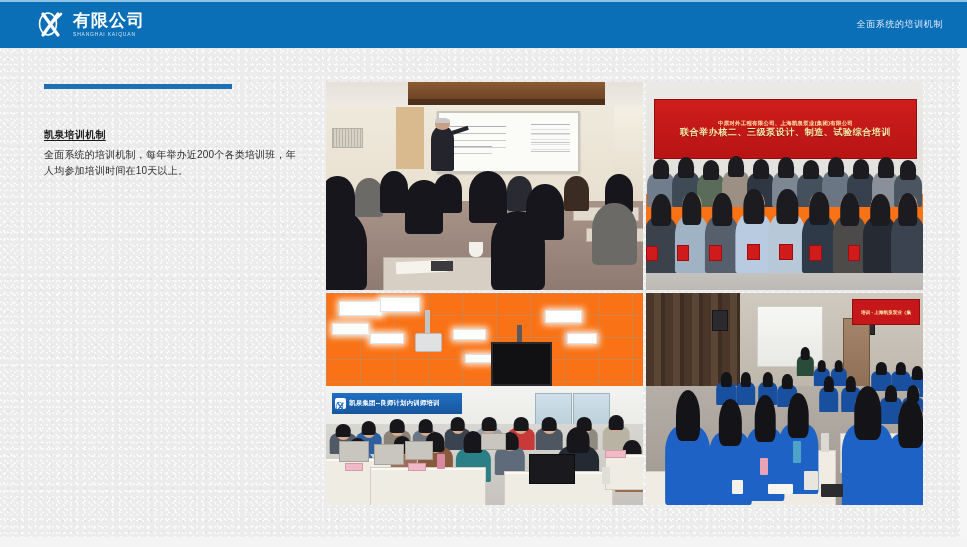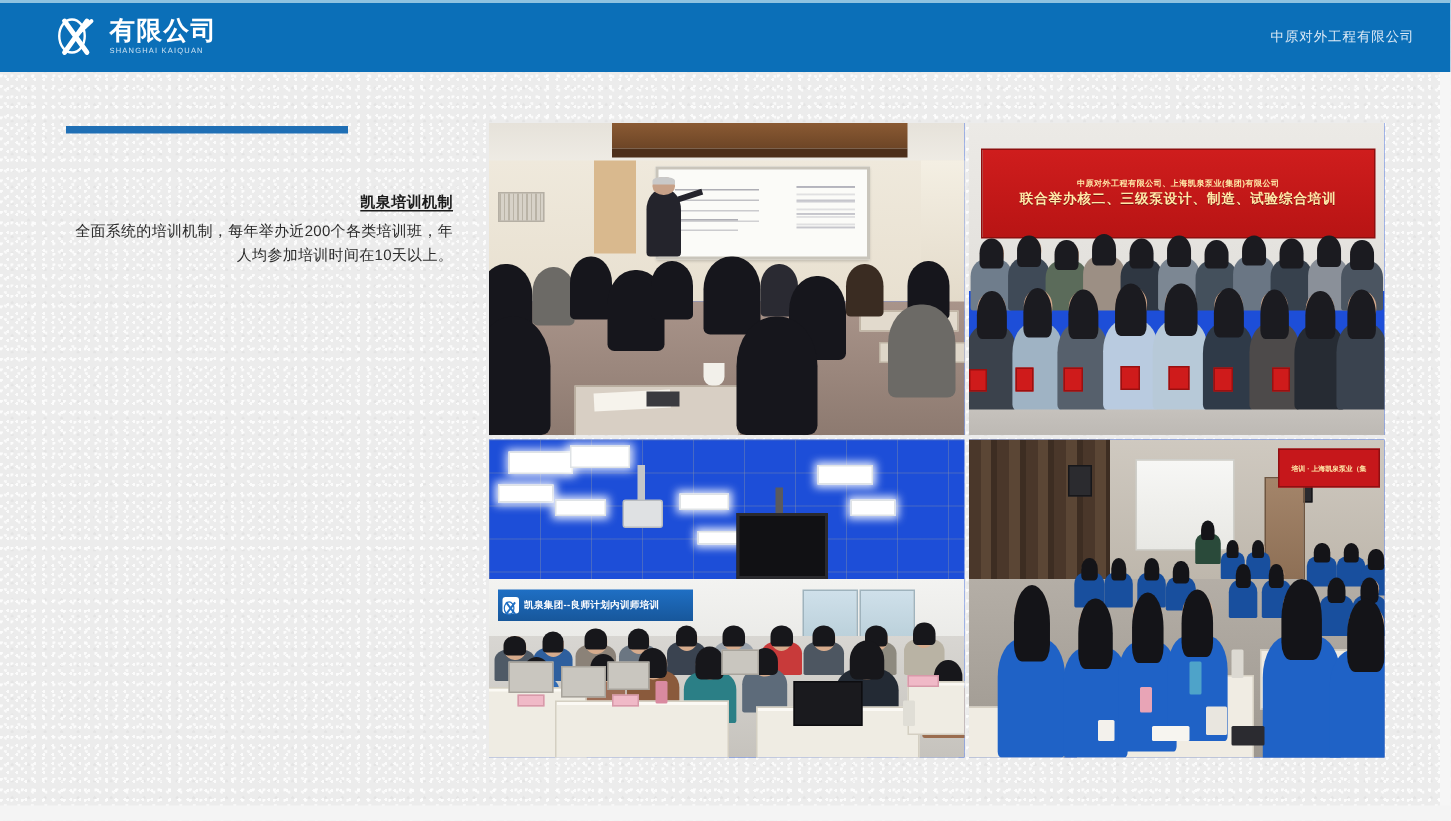--- a/index.html
+++ b/index.html
@@ -130,21 +130,20 @@
     width: 188px;
     height: 5px;
     background: #1f6fb5;
   }
 
   .body-block {
     position: absolute;
     left: 44px; top: 128px;
     width: 258px;
     color: #2a2a2a;
-    text-align: right;
   }
   .sub-heading {
     font-size: 10px;
     font-weight: bold;
     color: #1b1b1b;
     text-decoration: underline;
     text-underline-offset: 2px;
     margin-bottom: 5px;
     letter-spacing: 0.3px;
   }
@@ -159,21 +158,21 @@
 
   
   .photo-grid {
     position: absolute;
     left: 326px; top: 82px;
     width: 597px; height: 423px;
   }
   .photo {
     position: absolute;
     overflow: hidden;
-    background: #1d4ed8;
+    background: #f97316;
   }
   .ph-tl { left: 0;   top: 0;   width: 317px; height: 208px; }
   .ph-tr { left: 320px; top: 0;   width: 277px; height: 208px; }
   .ph-bl { left: 0;   top: 211px; width: 317px; height: 212px; }
   .ph-br { left: 320px; top: 211px; width: 277px; height: 212px; }
 
   .photo .scene { position: absolute; left: 0; top: 0; width: 100%; height: 100%; }
 
   
   .p1-ceiling {
@@ -480,21 +479,21 @@
           <path d="M7 5 L22 26 M22 5 L7 26" stroke="#ffffff" stroke-width="3.2" fill="none" stroke-linecap="round"></path>
           <path d="M14.8 14.5 L25 5" stroke="#ffffff" stroke-width="2.6" stroke-linecap="round"></path>
         </svg>
       </div>
       <div class="logo-text">
         <span class="logo-cn">有限公司</span>
         <span class="logo-en">SHANGHAI KAIQUAN</span>
       </div>
     </div>
 
-    <div class="header-slogan">中原对外工程有限公司</div>
+    <div class="header-slogan">全面系统的培训机制</div>
   </div>
 
   <div class="title-block">
     <div class="title-rule"></div>
   </div>
 
   <div class="body-block">
     <div class="sub-heading">凯泉培训机制</div>
     <p class="body-para">全面系统的培训机制，每年举办近200个各类培训班，年人均参加培训时间在10天以上。</p>
   </div>

